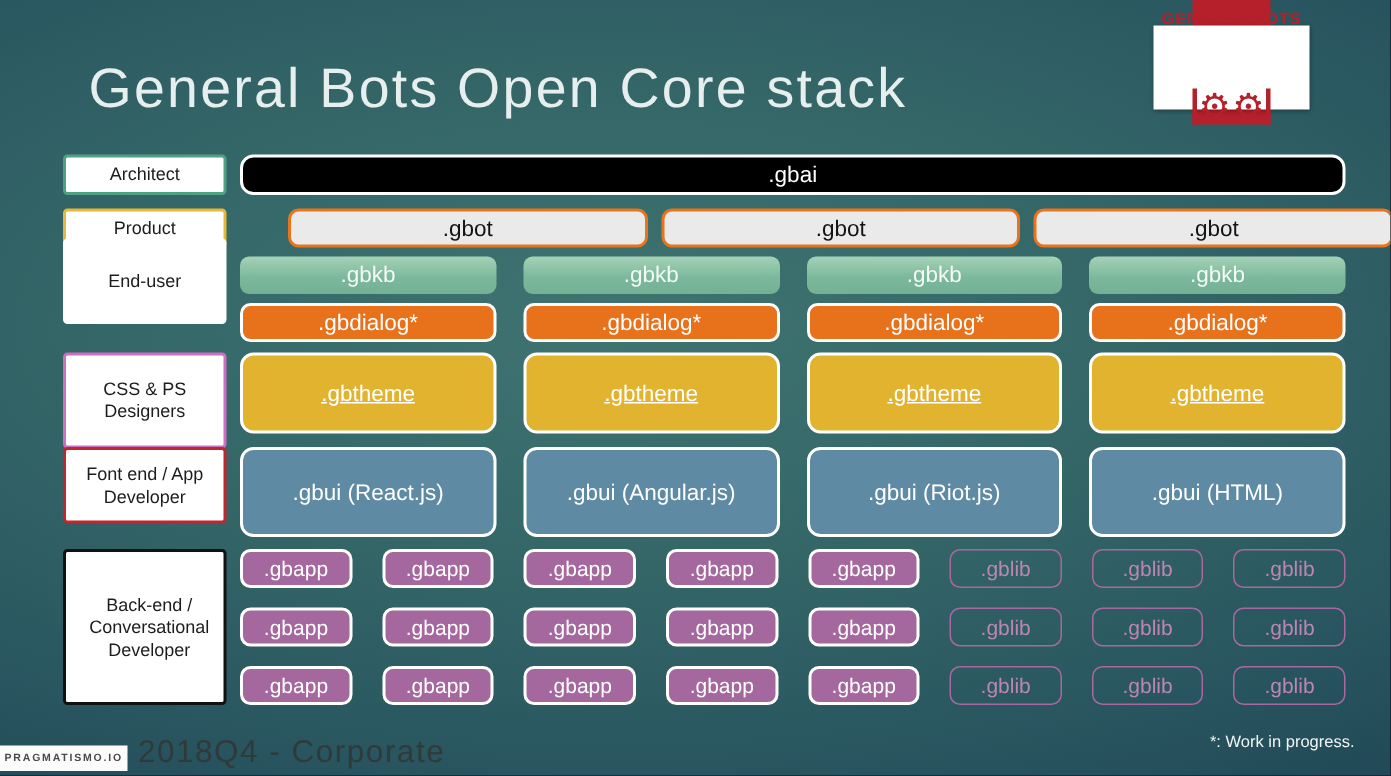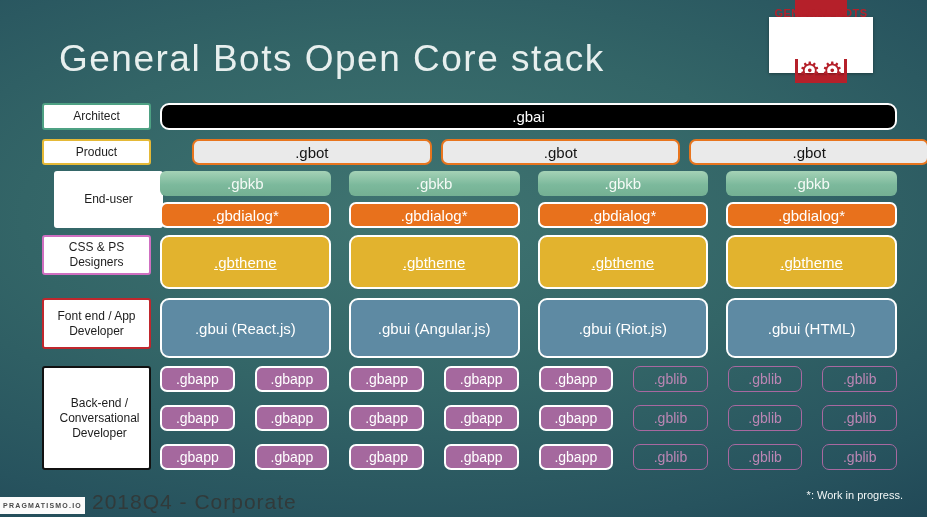--- a/index.html
+++ b/index.html
@@ -30,22 +30,22 @@
 
   
   .role {
     position:absolute; left:42px; width:109px;
     background:#ffffff; border-radius:3px;
     display:flex; align-items:center; justify-content:center; text-align:center;
     font-size:12px; color:#1d1d1d; line-height:1.25; padding:2px 6px;
   }
   .role-architect { top:103px; height:27px;  border:2px solid #4ea183; }
   .role-product   { top:139px; height:26px;  border:2px solid #e5b937; }
-  .role-enduser   { top:171px; height:57px;  border:2px solid #ffffff;margin-left:12px; }
-  .role-designers { top:235px; height:40px;  border:2px solid #cf6fc1; }
+  .role-enduser   { top:159px; height:57px;  border:2px solid #ffffff; }
+  .role-designers { top:235px; height:64px;  border:2px solid #cf6fc1; }
   .role-frontend  { top:298px; height:51px;  border:2px solid #c0272d; }
   .role-backend   { top:366px; height:104px; border:2px solid #111111;padding-left:12px; }
 
   
   .row { position:absolute; left:160px; width:737px; display:grid; }
   .grid1 { grid-template-columns:1fr; }
   .grid3 { grid-template-columns:repeat(3,1fr); gap:9px; }
   .grid4 { grid-template-columns:repeat(4,1fr); gap:18px; }
   .grid8 { grid-template-columns:repeat(8,1fr); gap:20px; }
 

